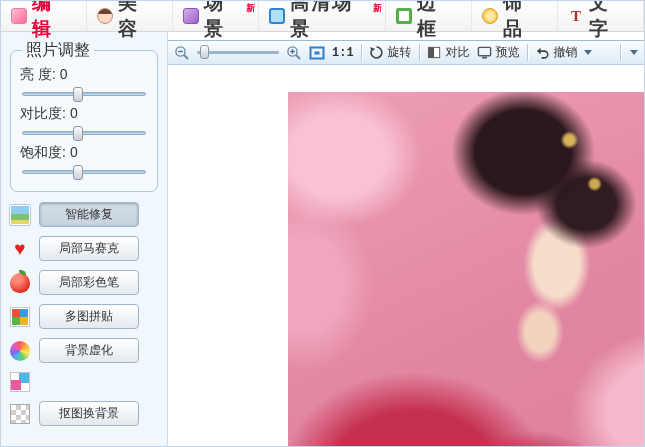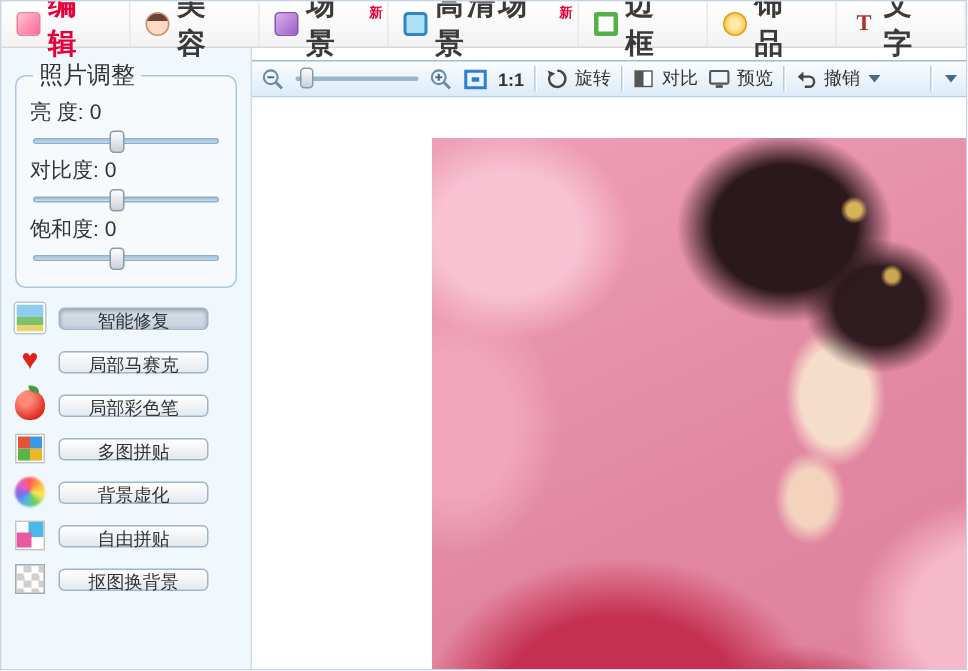--- a/index.html
+++ b/index.html
@@ -31,38 +31,38 @@
   .adjust legend { font-size:16px; color:#333; padding:0 4px; margin-left:2px; }
   .slider-row { margin-top:3px; }
   .slider-lbl { font-size:14px; color:#333; }
   .slider-lbl .val { margin-left:4px; }
   .track { position:relative; height:4px; background:linear-gradient(#97b8d4,#cfe1f0); border:1px solid #8fb0cc; border-radius:2px; margin:8px 2px 9px 2px; }
   .thumb { position:absolute; top:-6px; left:calc(45% - 5px); width:10px; height:15px; background:linear-gradient(#fdfdfd,#c9d1d9); border:1px solid #8b98a5; border-radius:3px; cursor:pointer; }
 
   .tools { margin-top:10px; }
   .tool-row { display:flex; align-items:center; gap:9px; margin-bottom:9px; }
   .tool-icon { width:20px; height:20px; flex:none; }
-  .tool-btn { width:100px; height:15px; border:1px solid #9fb6c9; border-radius:4px; background:linear-gradient(#ffffff,#e3e9ef); font-size:12px; color:#333; cursor:pointer; font-family:Liberation Serif, serif;text-align:center; }
+  .tool-btn { width:100px; height:25px; border:1px solid #9fb6c9; border-radius:4px; background:linear-gradient(#ffffff,#e3e9ef); font-size:12px; color:#333; cursor:pointer; font-family:Liberation Serif, serif;text-align:center; }
   .tool-btn.active { background:linear-gradient(#d6dfe8,#c6d2dd); box-shadow:inset 0 1px 3px rgba(0,0,0,.3); }
   .ti-fix   { background:linear-gradient(180deg,#8ecdf0 0 45%, #7fc06a 45% 75%, #e8d46a 75%); border:1px solid #fff; box-shadow:0 0 0 1px #b5c8d8; border-radius:2px; }
   .ti-mosaic{ text-align:center; }
   .ti-mosaic::before { content:"\2665"; color:#e2231a; font-size:19px; line-height:20px; }
   .ti-pen   { background:radial-gradient(circle at 35% 30%, #ff8a78 0 22%, #dd2a1e 75%); border-radius:50% 50% 46% 46%; position:relative; }
   .ti-pen::after { content:""; position:absolute; top:-3px; left:9px; width:7px; height:5px; background:#4a9b3a; border-radius:0 80% 0 80%; }
   .ti-blur  { border-radius:50%; background:conic-gradient(#ff5a5a,#ffb13d,#ffe85a,#6ad05a,#4ab8e8,#7a6ae8,#e85ac8,#ff5a5a); filter:blur(.6px); }
   .ti-multi { background-color:#fff; border:1px solid #c5c5c5;
               background-image:linear-gradient(#e5533c,#e5533c),linear-gradient(#3c9ae5,#3c9ae5),linear-gradient(#58b548,#58b548),linear-gradient(#f0b429,#f0b429);
               background-size:8px 8px; background-position:1px 1px,9px 1px,1px 9px,9px 9px; background-repeat:no-repeat; }
   .ti-free  { background-color:#fff; border:1px solid #c5c5c5;
               background-image:linear-gradient(#e85aa0,#e85aa0),linear-gradient(#4ab8e8,#4ab8e8);
               background-size:10px 10px; background-position:0 7px,8px 0; background-repeat:no-repeat; }
   .ti-cut   { background:conic-gradient(#cfcfcf 0 25%, #ffffff 0 50%, #cfcfcf 0 75%, #ffffff 0) 0 0/10px 10px; border:1px solid #aaa; }
 
   
-  .workspace { flex:1; display:flex; flex-direction:column; min-width:0; background:#fff; padding-top:8px; }
+  .workspace { flex:1; display:flex; flex-direction:column; min-width:0; background:#fff; padding-top:8px;font-family:Liberation Mono, monospace; }
   .cbar { height:25px; flex:none; display:flex; align-items:center; gap:7px; padding:0 6px;
           background:linear-gradient(#fbfdff,#dcebf7); border-top:1px solid #9dbbd6; border-bottom:1px solid #b9cfe3; }
   .cbar-item { display:flex; align-items:center; gap:4px; cursor:pointer; color:#333; font-size:12px; white-space:nowrap; }
   .cbar-sep { width:1px; height:17px; background:#b9cadb; box-shadow:1px 0 0 #fff; flex:none; }
   .ratio { font-weight:bold; font-size:12px; color:#333; }
   .ztrack { position:relative; width:82px; height:3px; background:#9ab4ca; border-radius:2px; }
   .zthumb { position:absolute; top:-6px; left:4%; width:9px; height:14px; background:linear-gradient(#fdfdfd,#c9d1d9); border:1px solid #8b98a5; border-radius:3px; cursor:pointer; }
   .caret { width:0; height:0; border-left:4px solid transparent; border-right:4px solid transparent; border-top:5px solid #4a6a88; margin-left:2px; }
   .spacer { flex:1; }
 
@@ -170,21 +170,20 @@
         <div class="tool-row">
           <span class="tool-icon ti-multi"></span>
           <button class="tool-btn">多图拼贴</button>
         </div>
         <div class="tool-row">
           <span class="tool-icon ti-blur"></span>
           <button class="tool-btn">背景虚化</button>
         </div>
         <div class="tool-row">
           <span class="tool-icon ti-free"></span>
-          <button class="tool-btn">自由拼贴</button>
         </div>
         <div class="tool-row">
           <span class="tool-icon ti-cut"></span>
           <button class="tool-btn">抠图换背景</button>
         </div>
       </div>
     </aside>
 
     <main class="workspace">
       <div class="cbar">

